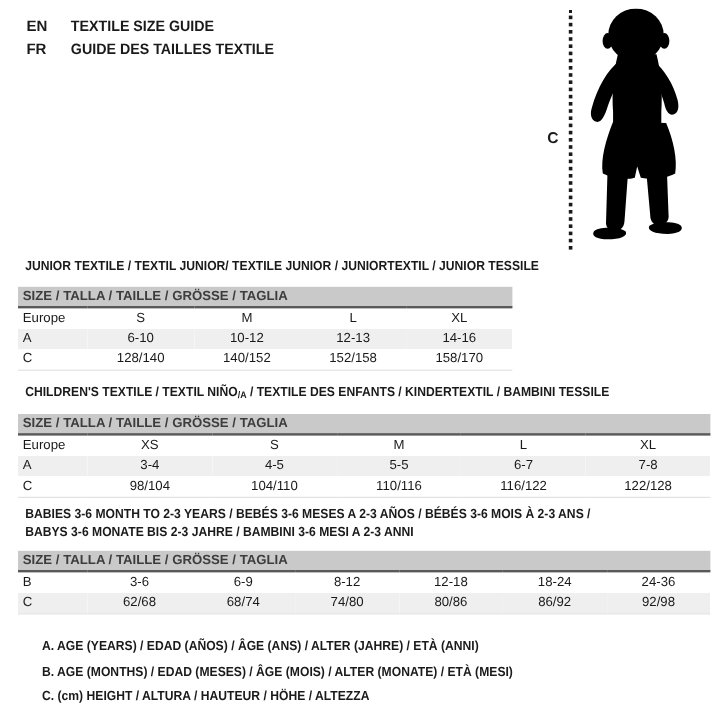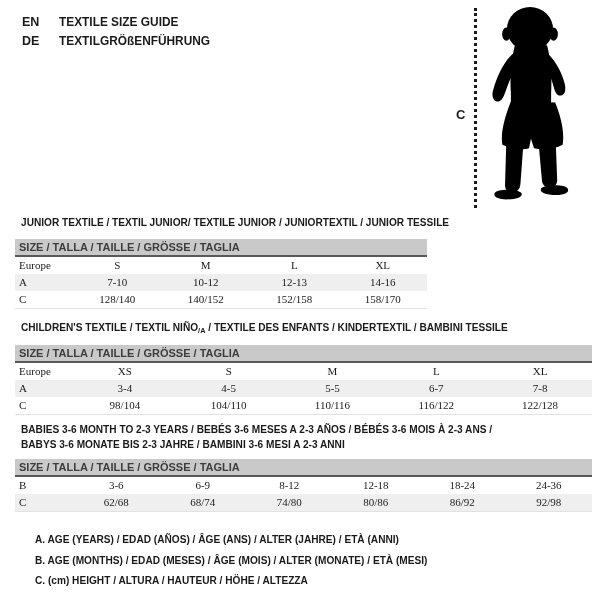--- a/index.html
+++ b/index.html
@@ -29,41 +29,41 @@
   .size-table{position:absolute;left:15px;border-collapse:collapse;
     table-layout:fixed;font-size:11px;border-bottom:1px solid #e2e2e2;}
   #table1{top:239px;width:412px;}
   #table2{top:345px;width:577px;}
   #table3{top:459px;width:577px;}
   .size-table th.size-bar{
     background:#c9c9c9;color:#3d3d3d;font-weight:700;text-align:left;
     padding:0 16px 0 4px;height:16px;line-height:16px;
     border-bottom:2px solid #595959;white-space:nowrap;font-size:11px;}
   .size-table td{height:17px;line-height:17px;text-align:center;padding:0;
-    font-weight:400;white-space:nowrap;overflow:hidden;font-family:Liberation Serif, serif;}
+    font-weight:400;white-space:nowrap;overflow:hidden;}
   .size-table td.rowlabel{text-align:left;padding-left:4px;}
   .size-table tr.shaded td{background:#efefef;}
   
   .footnotes{position:absolute;left:35px;top:529px;}
   .footnote{font-weight:700;font-size:11px;line-height:20.5px;white-space:nowrap;
     transform:scaleX(0.92);transform-origin:0 0;}
 </style>
 </head>
 <body>
 
 <div id="canvas">
 
   <div class="lang-list">
     <div class="lang-row">
       <span class="lang-code">EN</span>
       <span class="lang-label">TEXTILE SIZE GUIDE</span>
     </div>
     <div class="lang-row">
-      <span class="lang-code">DE</span>
-      <span class="lang-label">TEXTILGRÖßENFÜHRUNG</span>
+      <span class="lang-code">FR</span>
+      <span class="lang-label">GUIDE DES TAILLES TEXTILE</span>
     </div>
   </div>
 
   <div class="height-line"></div>
   <div class="height-label">C</div>
   <svg class="baby-svg" width="92" height="203" viewBox="0 0 90 202" aria-hidden="true">
     <g fill="#000000">
       <ellipse cx="43" cy="22" rx="23" ry="22"></ellipse>
       <ellipse cx="19.5" cy="27" rx="4.2" ry="6.5"></ellipse>
       <ellipse cx="66.5" cy="27" rx="4.2" ry="6.5"></ellipse>
@@ -95,21 +95,21 @@
     <tbody>
       <tr>
         <td class="rowlabel">Europe</td>
         <td>S</td>
         <td>M</td>
         <td>L</td>
         <td>XL</td>
       </tr>
       <tr class="shaded">
         <td class="rowlabel">A</td>
-        <td>7-10</td>
+        <td>6-10</td>
         <td>10-12</td>
         <td>12-13</td>
         <td>14-16</td>
       </tr>
       <tr>
         <td class="rowlabel">C</td>
         <td>128/140</td>
         <td>140/152</td>
         <td>152/158</td>
         <td>158/170</td>

